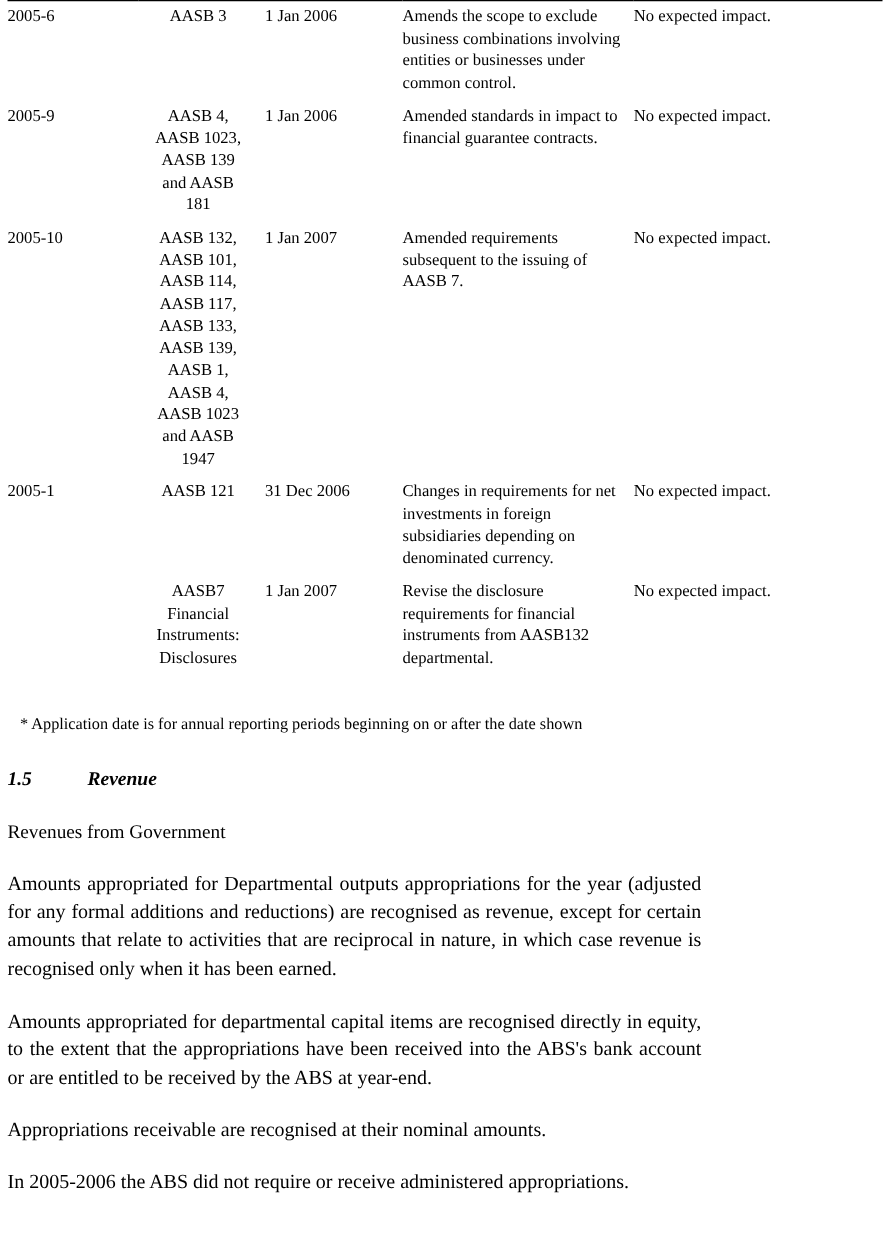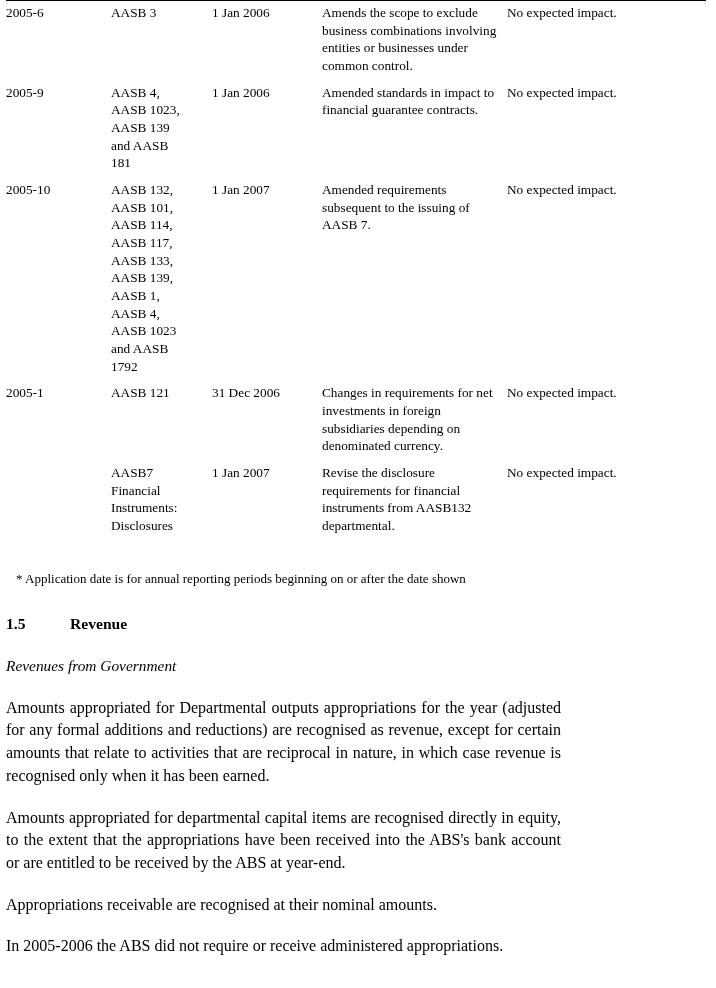--- a/index.html
+++ b/index.html
@@ -46,46 +46,46 @@
   td.col-affected { padding-right: 10px; }
   td.col-date { }
   td.col-nature { padding-right: 14px; }
   td.col-impact { }
 
   .rule-top {
     border-top: 1px solid #000 !important;
   }
 
   
-  .affected-lines div { white-space: nowrap; }
+  .affected-lines div { white-space: nowrap; text-align: center; }
 
   
   .footnote {
     margin-top: 30px;
     margin-left: 10px;
     font-size: 13px;
     line-height: 1.3;
   }
 
   
   .section-heading {
     margin-top: 27px;
     font-size: 15.6px;
     font-weight: bold;
     display: flex;
+    font-style: italic;
   }
   .section-heading .num {
     width: 64px;
     flex: 0 0 64px;
   }
 
   .subheading {
     margin-top: 24px;
     font-size: 15.4px;
-    font-style: italic;
   }
 
   p.body-text {
     margin: 19px 0 0 0;
     font-size: 16px;
     line-height: 1.42;
     text-align: justify;
   }
   p.body-text.first { margin-top: 22px; }
 </style>
@@ -139,21 +139,21 @@
               <div>AASB 132,</div>
               <div>AASB 101,</div>
               <div>AASB 114,</div>
               <div>AASB 117,</div>
               <div>AASB 133,</div>
               <div>AASB 139,</div>
               <div>AASB 1,</div>
               <div>AASB 4,</div>
               <div>AASB 1023</div>
               <div>and AASB</div>
-              <div>1792</div>
+              <div>1947</div>
             </div>
         </td>
         <td class="col-date">1 Jan 2007</td>
         <td class="col-nature">Amended requirements subsequent to the issuing of AASB 7.</td>
         <td class="col-impact">No expected impact.</td>
       </tr>
 
       <tr>
         <td class="col-std">2005-1</td>
         <td class="col-affected">

